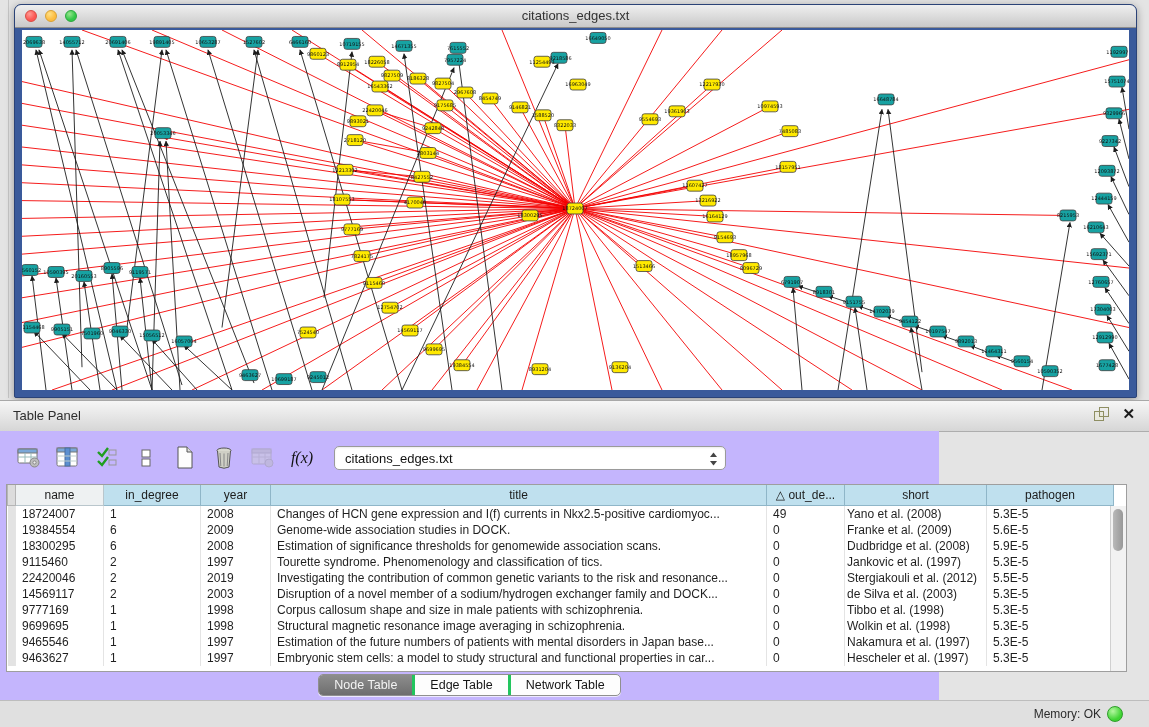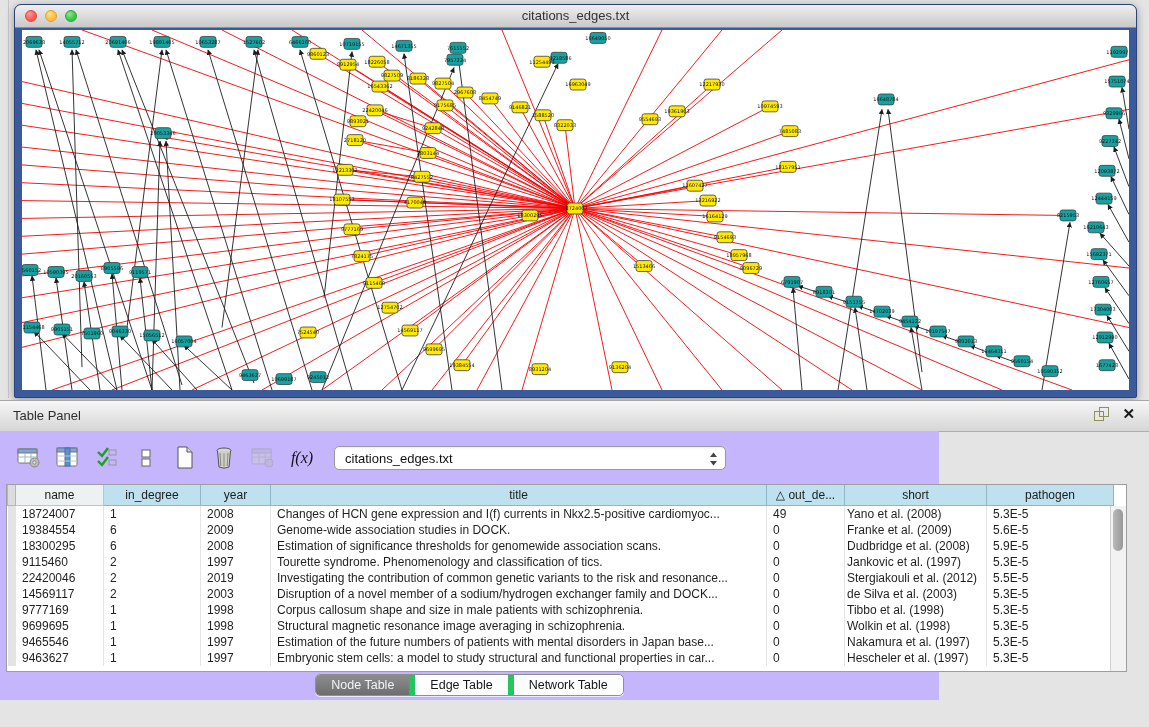--- a/index.html
+++ b/index.html
@@ -58,21 +58,21 @@
   table.data td.gut{background:#e3e3e3;border-left:none;padding:0;}
   table.data td.center{text-align:left;padding:0 2px;margin-top:32px;}
   .vscroll{position:absolute;right:0;top:21px;bottom:0;width:15px;background:#f2f2f2;border-left:1px solid #d0d0d0;}
   .vthumb{position:absolute;left:2px;top:3px;width:10px;height:42px;border-radius:6px;
           background:linear-gradient(90deg,#b9b9b9,#989898);}
 
   .tabs-row{position:absolute;left:0;right:0;top:243px;height:26px;text-align:center;}
   .seg{display:inline-flex;border:1px solid #8f8f8f;border-radius:5px;overflow:hidden;
        background:#fdfdfd;box-shadow:0 1px 0 rgba(255,255,255,.7);}
   .seg button{font-family:"Liberation Sans",sans-serif;font-size:12.5px;border:none;background:transparent;
-       padding:3px 15px;color:#161616;border-left:6px solid #22c55e;cursor:default;}
+       padding:3px 15px;color:#161616;border-left:3px solid #22c55e;cursor:default;}
   .seg button:first-child{border-left:none;}
   .seg button.sel{background:linear-gradient(#8d8d8d,#6e6e6e);color:#f3f3f3;}
 
   .statusbar{position:absolute;left:0;top:700px;width:1149px;height:27px;background:#e0e0e0;
              border-top:1px solid #bdbdbd;}
   .mem{position:absolute;right:26px;top:5px;display:flex;align-items:center;gap:6px;font-size:12px;color:#2c2c2c;}
   .mem-dot{width:14px;height:14px;border-radius:50%;
            background:radial-gradient(circle at 35% 30%,#b4f7a0,#3ed332 65%);border:1px solid #2f9e2a;}
 </style>
 </head>
@@ -665,13 +665,19 @@
 
     <div class="tabs-row">
       <span class="seg" id="seg-tabs">
           <button class="sel">Node Table</button>
           <button>Edge Table</button>
           <button>Network Table</button>
         </span>
     </div>
   </div>
 
+  <div class="statusbar">
+    <span class="mem">
+      <span>Memory: OK</span>
+      <span class="mem-dot"></span>
+    </span>
+  </div>
 </div>
 
 </body></html>

